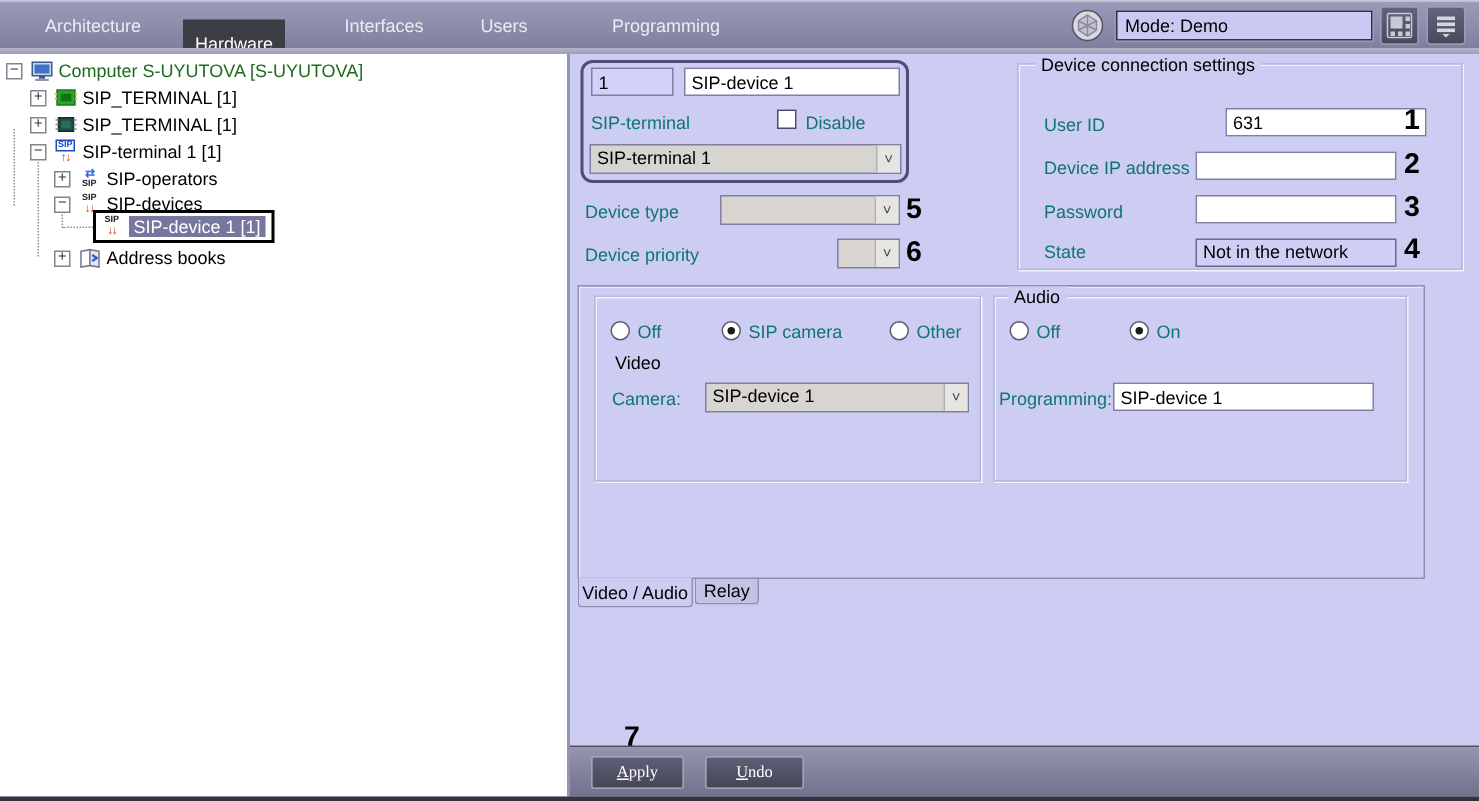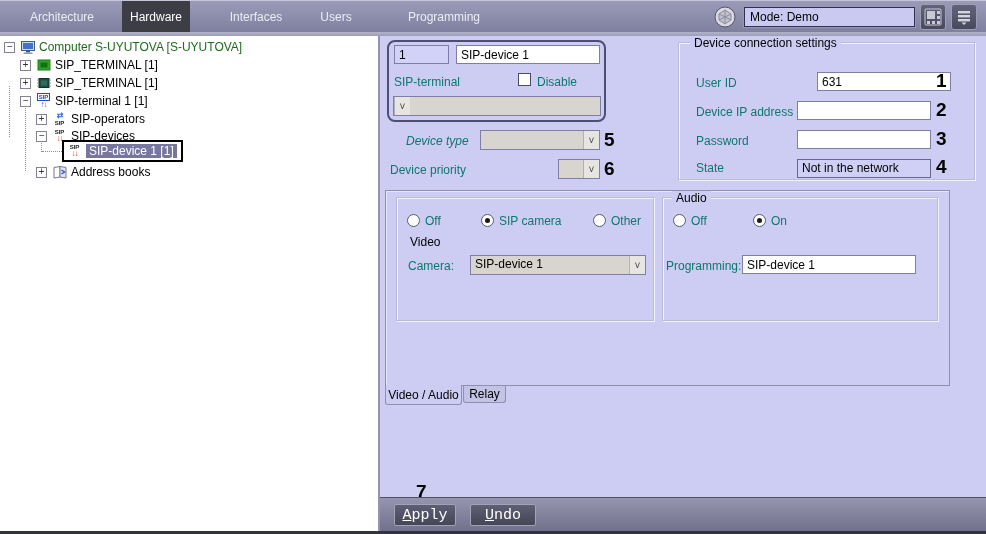--- a/index.html
+++ b/index.html
@@ -7,21 +7,21 @@
   body { font-family:"Liberation Sans", sans-serif; font-size:12px; background:#cdcdf3; overflow:hidden; }
   #screen { position:relative; width:986px; height:534px; background:#cdcdf3;padding-left:16px; }
 
   
   .navbar { position:absolute; left:0; top:0; width:986px; height:32px;
             background:linear-gradient(#9b9bb9,#7f7f9f); border-top:1px solid #c6c6d8; }
   .nav-tab { position:absolute; top:0; height:32px; line-height:32px; text-align:center;
              color:#ececf4; cursor:default; }
   .nav-tab.active { background:#3d3d45; color:#ffffff; }
   #tab-architecture { left:14px;  width:96px; }
-  #tab-hardware     { left:122px; width:68px; }
+  #tab-hardware     { left:122px; width:68px;margin-top:12px; }
   #tab-interfaces   { left:212px; width:88px; }
   #tab-users        { left:306px; width:60px; }
   #tab-programming  { left:396px; width:96px; }
 
   .mode-ball { position:absolute; left:714px; top:5px; width:22px; height:22px; }
   .mode-input { position:absolute; left:744px; top:6px; width:171px; height:20px;
                 background:#c9c9f2; border:1px solid #30304c; box-shadow:0 0 0 1px #9898b2;
                 font-family:inherit; font-size:12px; padding:0 5px; color:#000; }
   .nav-btn { position:absolute; top:3px; width:26px; height:26px;
              background:linear-gradient(#63637c,#49495c); border:1px solid #9c9cb2; border-radius:3px;
@@ -75,21 +75,21 @@
                 background:#cdcdf3; border:1px solid #8f8fae; border-top:none; border-radius:0 0 3px 3px;
                 display:flex; align-items:center; justify-content:center; }
   .tab-inactive { position:absolute; left:463px; top:386px; width:43px; height:17px;
                   background:#c3c3e6; border:1px solid #8f8fae; border-top:none; border-radius:0 0 3px 3px;
                   display:flex; align-items:center; justify-content:center; }
   .ann { position:absolute; font-weight:bold; font-size:19px; color:#000; }
   .bstrip { position:absolute; left:380px; top:497px; width:606px; height:34px;
             background:linear-gradient(#9595af,#71718b); border-top:1px solid #515162; }
   .btn { position:absolute; background:linear-gradient(#5e5e76,#464657); border:1px solid #a2a2b8;
          border-radius:2px; color:#fff; display:flex; align-items:center; justify-content:center;
-         font-family:Liberation Mono, monospace; font-size:15px; }
+         font-family:Liberation Serif, serif; font-size:11px; }
   .undo-first::first-letter { text-decoration:underline; }
   .bedge { position:absolute; left:0; top:531px; width:986px; height:3px; background:#33333f; }
 </style>
 </head>
 <body>
 
 <div id="screen">
 
   <div class="navbar">
     <div class="nav-tab" id="tab-architecture">Architecture</div>
@@ -233,24 +233,25 @@
 
   <div class="v-divider"></div>
 
   <div class="editor-box"></div>
   <input class="field lav" style="left: 394px; top: 45px; width: 55px; height: 19px;" readonly="" value="1">
   <input class="field" style="left: 456px; top: 45px; width: 144px; height: 19px;" readonly="" value="SIP-device 1">
   <div class="lbl" style="left:394px; top:75px;">SIP-terminal</div>
   <div class="checkbox" style="left:518px; top:73px;"></div>
   <div class="lbl" style="left:537px; top:75px;">Disable</div>
   <div class="dd" style="left:393px; top:96px; width:208px; height:20px;">
+    <span class="val">SIP-terminal 1</span>
     <span class="chev">˅</span>
   </div>
 
-  <div class="lbl" style="left:406px; top:134px;font-style:italic;">Device type</div>
+  <div class="lbl" style="left:390px; top:134px;">Device type</div>
   <div class="dd" style="left:480px; top:130px; width:120px; height:20px;">
     <span class="val"></span>
     <span class="chev">˅</span>
   </div>
   <div class="ann" style="left:604px; top:129px;">5</div>
 
   <div class="lbl" style="left:390px; top:163px;">Device priority</div>
   <div class="dd" style="left:558px; top:159px; width:42px; height:20px;">
     <span class="val"></span>
     <span class="chev">˅</span>

